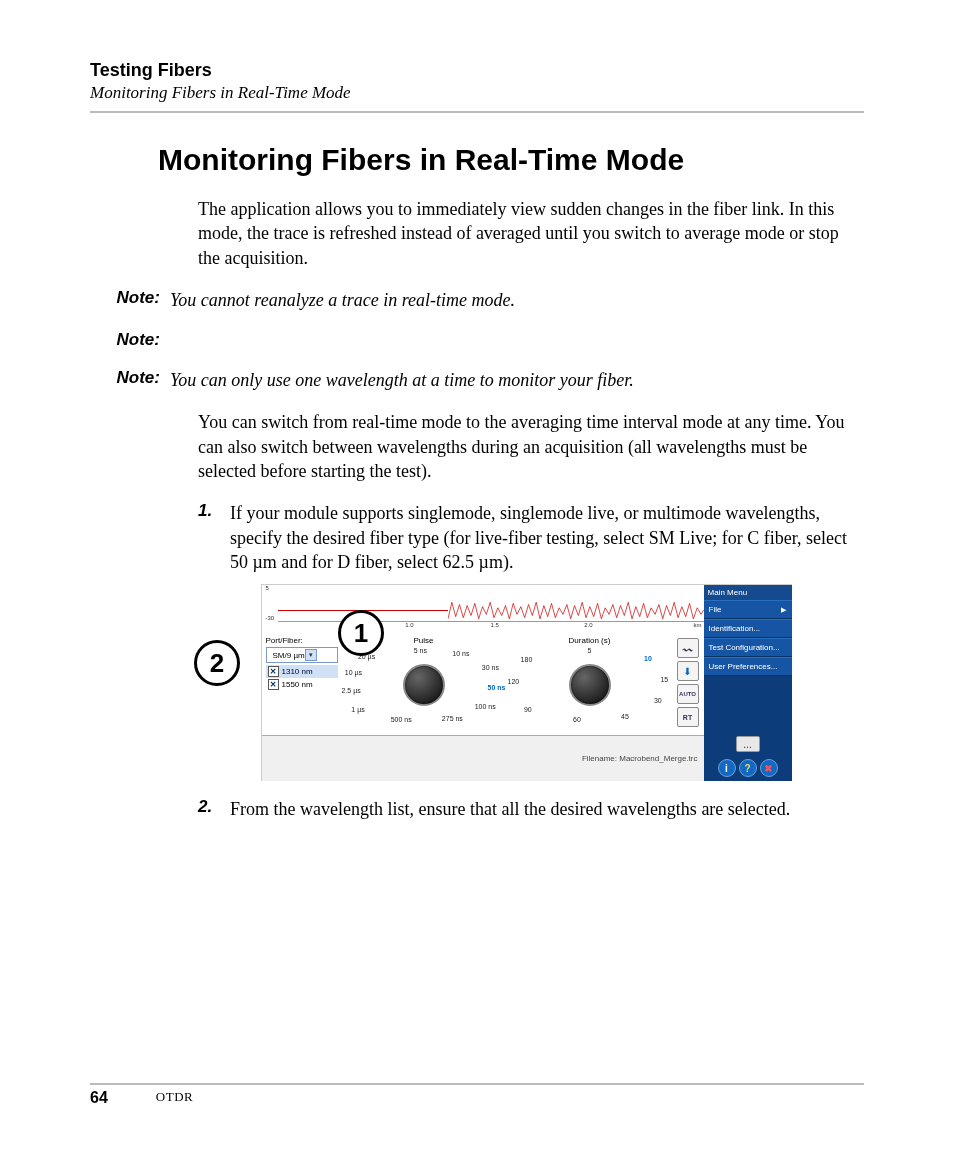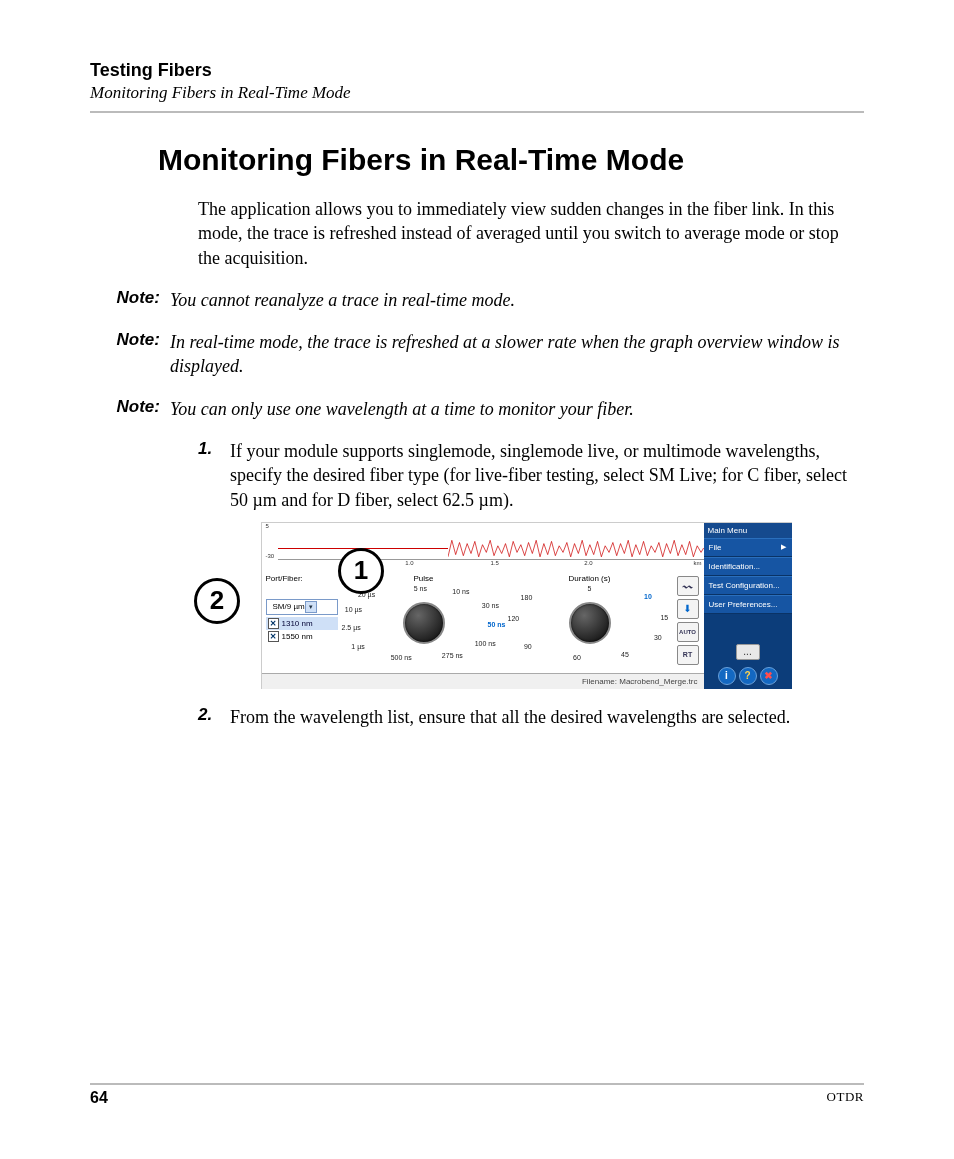--- a/index.html
+++ b/index.html
@@ -118,22 +118,22 @@
     right: 90px;
     bottom: 52px;
   }
   .footer-rule {
     border: none;
     border-top: 2px solid #bbb;
     margin: 0 0 4px 0;
   }
   .footer-row {
     display: flex;
-    justify-content: space-between;
     font-size: 14px;
+    gap: 48px;
   }
   .footer-page {
     font-family: "Segoe UI", Arial, sans-serif;
     font-weight: 700;
     font-size: 16px;
   }
   .footer-right {
     font-size: 13px;
     letter-spacing: 0.5px;
   }
@@ -190,21 +190,21 @@
   .fig-controls {
     display:flex;
     padding: 4px 4px 8px 4px;
     gap:4px;
     position:relative;
   }
   .port-panel {
     width: 72px;
     font-size:8px;
   }
-  .port-label{font-size:8px; margin-bottom:16px;}
+  .port-label{font-size:8px; margin-bottom:2px;}
   .port-select{
     border:1px solid #7a9ac9;
     background:#fff;
     height:14px;
     display:flex;
     align-items:center;
     justify-content:flex-start;
     padding:0 6px;
     font-size:8px;
   }
@@ -290,21 +290,21 @@
   .more-btn{
     background:#e8e8e8;color:#333;border:1px solid #999;
     width:22px;height:14px;font-size:10px;
     display:flex;align-items:center;justify-content:center;margin:3px auto;
     border-radius:2px;
   }
   .status-bar{
     border-top:1px solid #aaa;
     background:#f0f0f0;
     font-size:8px;color:#444;
-    padding:3px 6px;
+    padding:18px 6px;
     text-align:right;
   }
 </style>
 </head>
 <body>
 
 <div class="page">
   <div class="header-chapter">Testing Fibers</div>
   <div class="header-section">Monitoring Fibers in Real-Time Mode</div>
   <hr class="header-rule">
@@ -314,28 +314,28 @@
   <div class="indent">
     <p class="body-p">The application allows you to immediately view sudden changes in the fiber link. In this mode, the trace is refreshed instead of averaged until you switch to average mode or stop the acquisition.</p>
   </div>
 
   <div class="note-row">
     <div class="note-label">Note:</div>
     <div class="note-text">You cannot reanalyze a trace in real-time mode.</div>
   </div>
   <div class="note-row">
     <div class="note-label">Note:</div>
-    <div class="note-text">In real-time mode, the trace is refreshed at a slower rate when the graph overview window is displayed.</div>
   </div>
   <div class="note-row">
     <div class="note-label">Note:</div>
     <div class="note-text">You can only use one wavelength at a time to monitor your fiber.</div>
   </div>
 
   <div class="indent">
+    <p class="body-p">You can switch from real-time mode to the averaging time interval mode at any time. You can also switch between wavelengths during an acquisition (all wavelengths must be selected before starting the test).</p>
 
     <div class="step-row">
       <div class="step-num">1.</div>
       <div class="step-text">If your module supports singlemode, singlemode live, or multimode wavelengths, specify the desired fiber type (for live-fiber testing, select SM Live; for C fiber, select 50 µm and for D fiber, select 62.5 µm).</div>
     </div>
 
     <div class="figure-wrap">
       <div class="callout" style="left:140px; top:26px;">1</div>
       <div class="callout" style="left:-4px; top:56px;">2</div>
 

